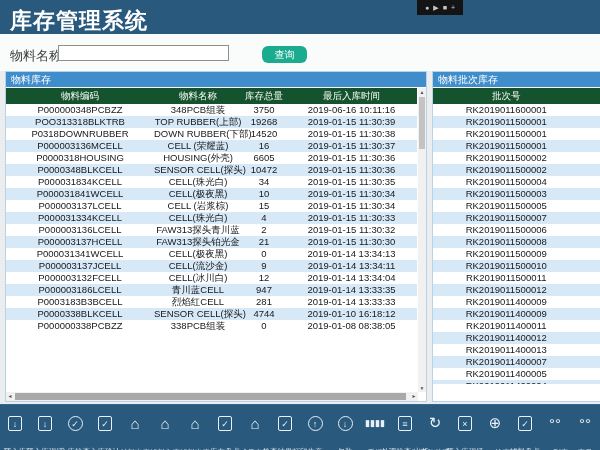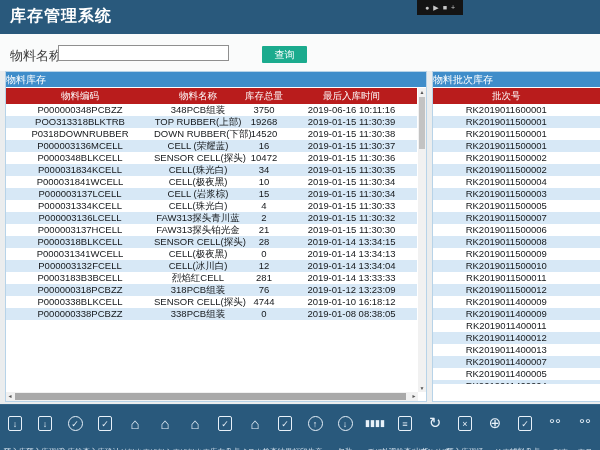--- a/index.html
+++ b/index.html
@@ -1,44 +1,44 @@
 <!DOCTYPE html>
 <html><head>
 <meta charset="utf-8">
 <style>
   html,body{margin:0;padding:0;}
   .app{position:relative;width:600px;height:450px;overflow:hidden;background:#ebedee;
        font-family:"Liberation Sans","DejaVu Sans",sans-serif;}
 
   
   .titlebar{position:absolute;top:0;left:0;right:0;height:34px;background:#29597c;}
-  .titlebar h1{margin:0;padding:6px 16px 0 10px;font-size:16px;font-weight:bold;color:#fff;letter-spacing:1px;}
+  .titlebar h1{margin:0;padding:6px 16px 0 10px;font-size:22px;font-weight:bold;color:#fff;letter-spacing:1px;}
 
   
   .recorder{position:absolute;left:417px;top:0;width:46px;height:15px;background:#141414;
             display:flex;align-items:center;justify-content:center;gap:4px;z-index:5;}
   .recorder span{color:#c9c9c9;font-size:7px;line-height:1;}
 
   
   .searchbar{position:absolute;top:34px;left:0;right:0;height:37px;background:#fafbfb;}
   .searchbar label{position:absolute;left:10px;top:13px;font-size:13px;color:#3c3c3c;}
   .searchbar input{position:absolute;left:58px;top:11px;width:163px;height:14px;border:1px solid #8f8f8f;
                    background:#fff;font-size:10px;padding:0 3px;outline:none;}
   .searchbar button{position:absolute;left:262px;top:12px;width:45px;height:17px;border:none;
-                    background:#1bab8e;color:#fff;font-size:10px;line-height:16px;cursor:pointer;border-radius:1px;}
+                    background:#1bab8e;color:#fff;font-size:10px;line-height:16px;cursor:pointer;border-radius:6px;}
 
   
   .panel{position:absolute;top:71px;background:#fff;border:1px solid #b7d3e8;}
   .panel-left{left:5px;width:420px;height:329px;}
   .panel-right{left:432px;width:300px;height:329px;}
-  .panel-title{height:15px;background:#3f8dca;color:#fff;font-size:10px;line-height:15px;}
+  .panel-title{height:15px;background:#3f8dca;color:#fff;font-size:10px;line-height:15px;padding-left:5px;}
   table{border-collapse:collapse;table-layout:fixed;font-size:9.5px;margin-top:1px;}
   .panel-left table{width:411px;}
   .panel-right table{width:298px;}
-  th{background:#b91c1c;color:#fff;font-weight:normal;height:16px;font-size:9.5px;padding:0;
+  th{background:#14532d;color:#fff;font-weight:normal;height:16px;font-size:9.5px;padding:0;
      white-space:nowrap;overflow:hidden;}
   td{height:12px;line-height:12px;text-align:center;color:#15181b;padding:0;white-space:nowrap;}
   tbody tr:nth-child(even){background:#d7e8f6;}
   .rows-clip{overflow:hidden;height:297px;}
 
   
   .vscroll{position:absolute;top:16px;right:0;bottom:9px;width:8px;background:#f1f1f1;}
   .vscroll .arr{display:block;height:8px;font-size:5px;line-height:8px;text-align:center;color:#555;}
   .vscroll .arr.down{position:absolute;bottom:0;left:0;right:0;}
   .vthumb{position:absolute;top:9px;left:1px;width:6px;height:52px;background:#c3c3c3;}
@@ -117,20 +117,26 @@
               <td>14520</td>
               <td>2019-01-15 11:30:38</td>
             </tr>
             <tr>
               <td>P000003136MCELL</td>
               <td>CELL (荣耀蓝)</td>
               <td>16</td>
               <td>2019-01-15 11:30:37</td>
             </tr>
             <tr>
+              <td>P0000318HOUSING</td>
+              <td>HOUSING(外壳)</td>
+              <td>6605</td>
+              <td>2019-01-15 11:30:36</td>
+            </tr>
+            <tr>
               <td>P0000348BLKCELL</td>
               <td>SENSOR CELL(探头)</td>
               <td>10472</td>
               <td>2019-01-15 11:30:36</td>
             </tr>
             <tr>
               <td>P000031834KCELL</td>
               <td>CELL(珠光白)</td>
               <td>34</td>
               <td>2019-01-15 11:30:35</td>
@@ -159,48 +165,48 @@
               <td>2</td>
               <td>2019-01-15 11:30:32</td>
             </tr>
             <tr>
               <td>P000003137HCELL</td>
               <td>FAW313探头铂光金</td>
               <td>21</td>
               <td>2019-01-15 11:30:30</td>
             </tr>
             <tr>
-              <td>P0000318BLKCELL</td>
-              <td>SENSOR CELL(探头)</td>
-              <td>28</td>
-              <td>2019-01-14 13:34:15</td>
-            </tr>
-            <tr>
               <td>P000031341WCELL</td>
               <td>CELL(极夜黑)</td>
               <td>0</td>
               <td>2019-01-14 13:34:13</td>
             </tr>
             <tr>
+              <td>P000003137JCELL</td>
+              <td>CELL(流沙金)</td>
+              <td>9</td>
+              <td>2019-01-14 13:34:11</td>
+            </tr>
+            <tr>
               <td>P000003132FCELL</td>
               <td>CELL(冰川白)</td>
               <td>12</td>
               <td>2019-01-14 13:34:04</td>
             </tr>
             <tr>
+              <td>P000003186LCELL</td>
+              <td>青川蓝CELL</td>
+              <td>947</td>
+              <td>2019-01-14 13:33:35</td>
+            </tr>
+            <tr>
               <td>P0003183B3BCELL</td>
               <td>烈焰红CELL</td>
               <td>281</td>
               <td>2019-01-14 13:33:33</td>
-            </tr>
-            <tr>
-              <td>P000000318PCBZZ</td>
-              <td>318PCB组装</td>
-              <td>76</td>
-              <td>2019-01-12 13:23:09</td>
             </tr>
             <tr>
               <td>P0000338BLKCELL</td>
               <td>SENSOR CELL(探头)</td>
               <td>4744</td>
               <td>2019-01-10 16:18:12</td>
             </tr>
             <tr>
               <td>P000000338PCBZZ</td>
               <td>338PCB组装</td>

